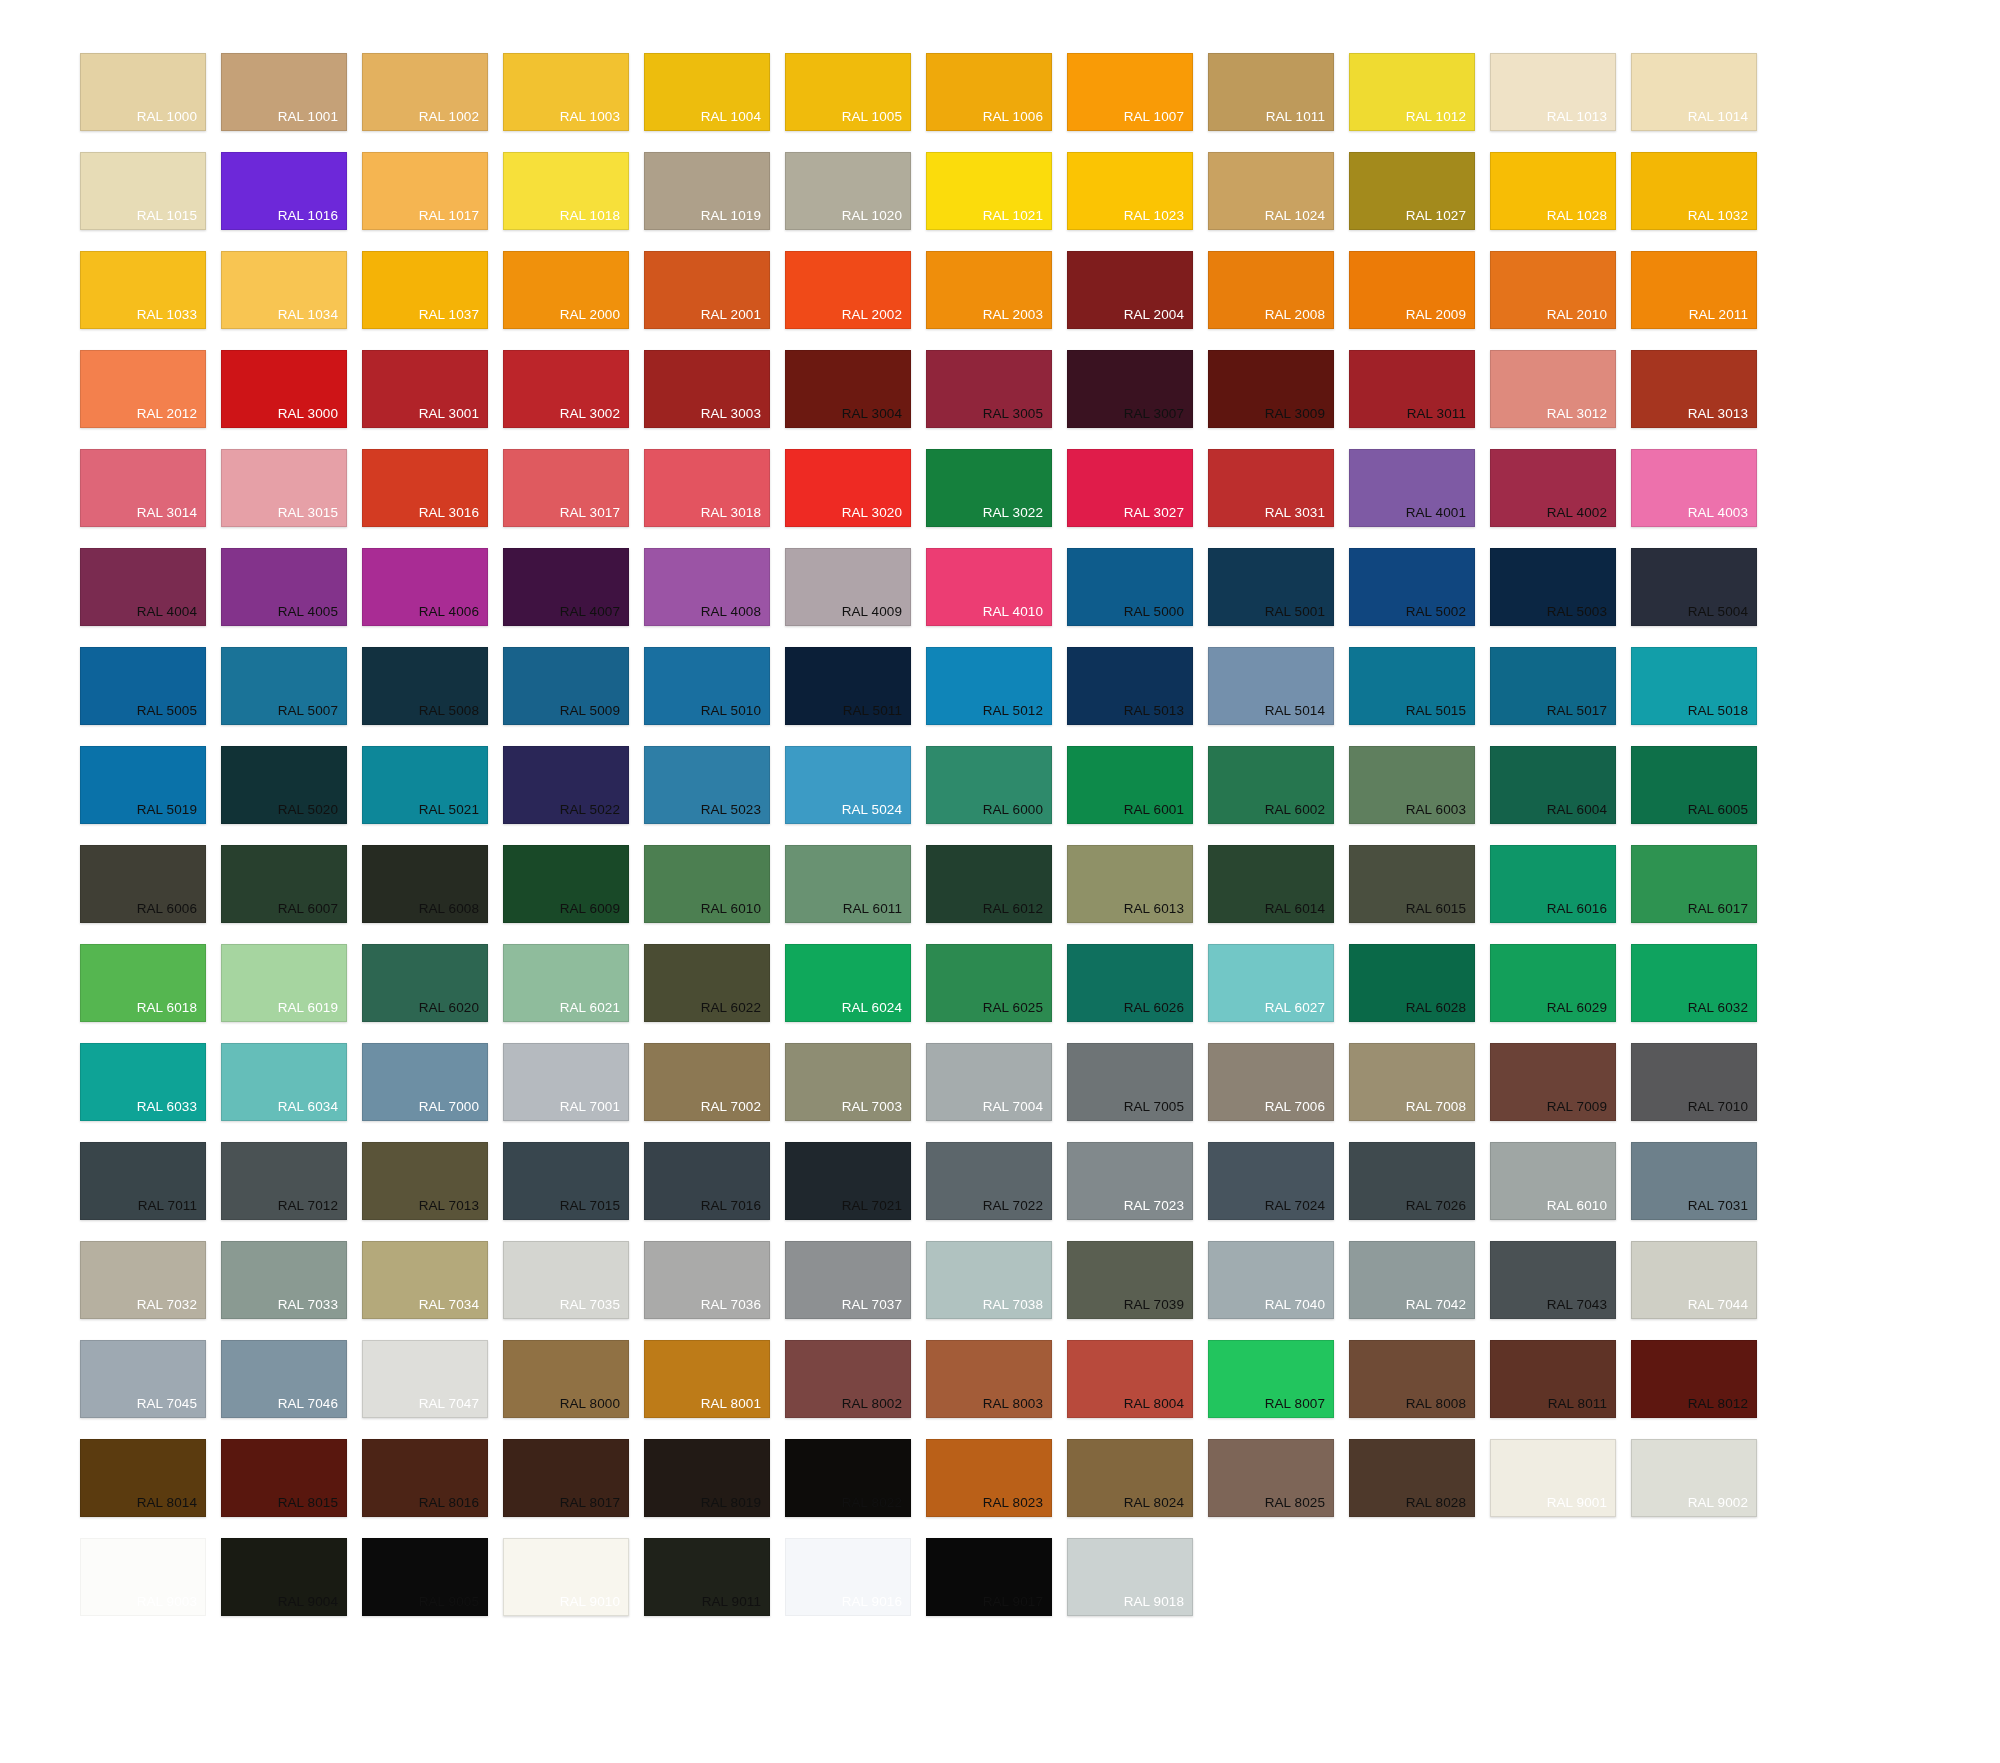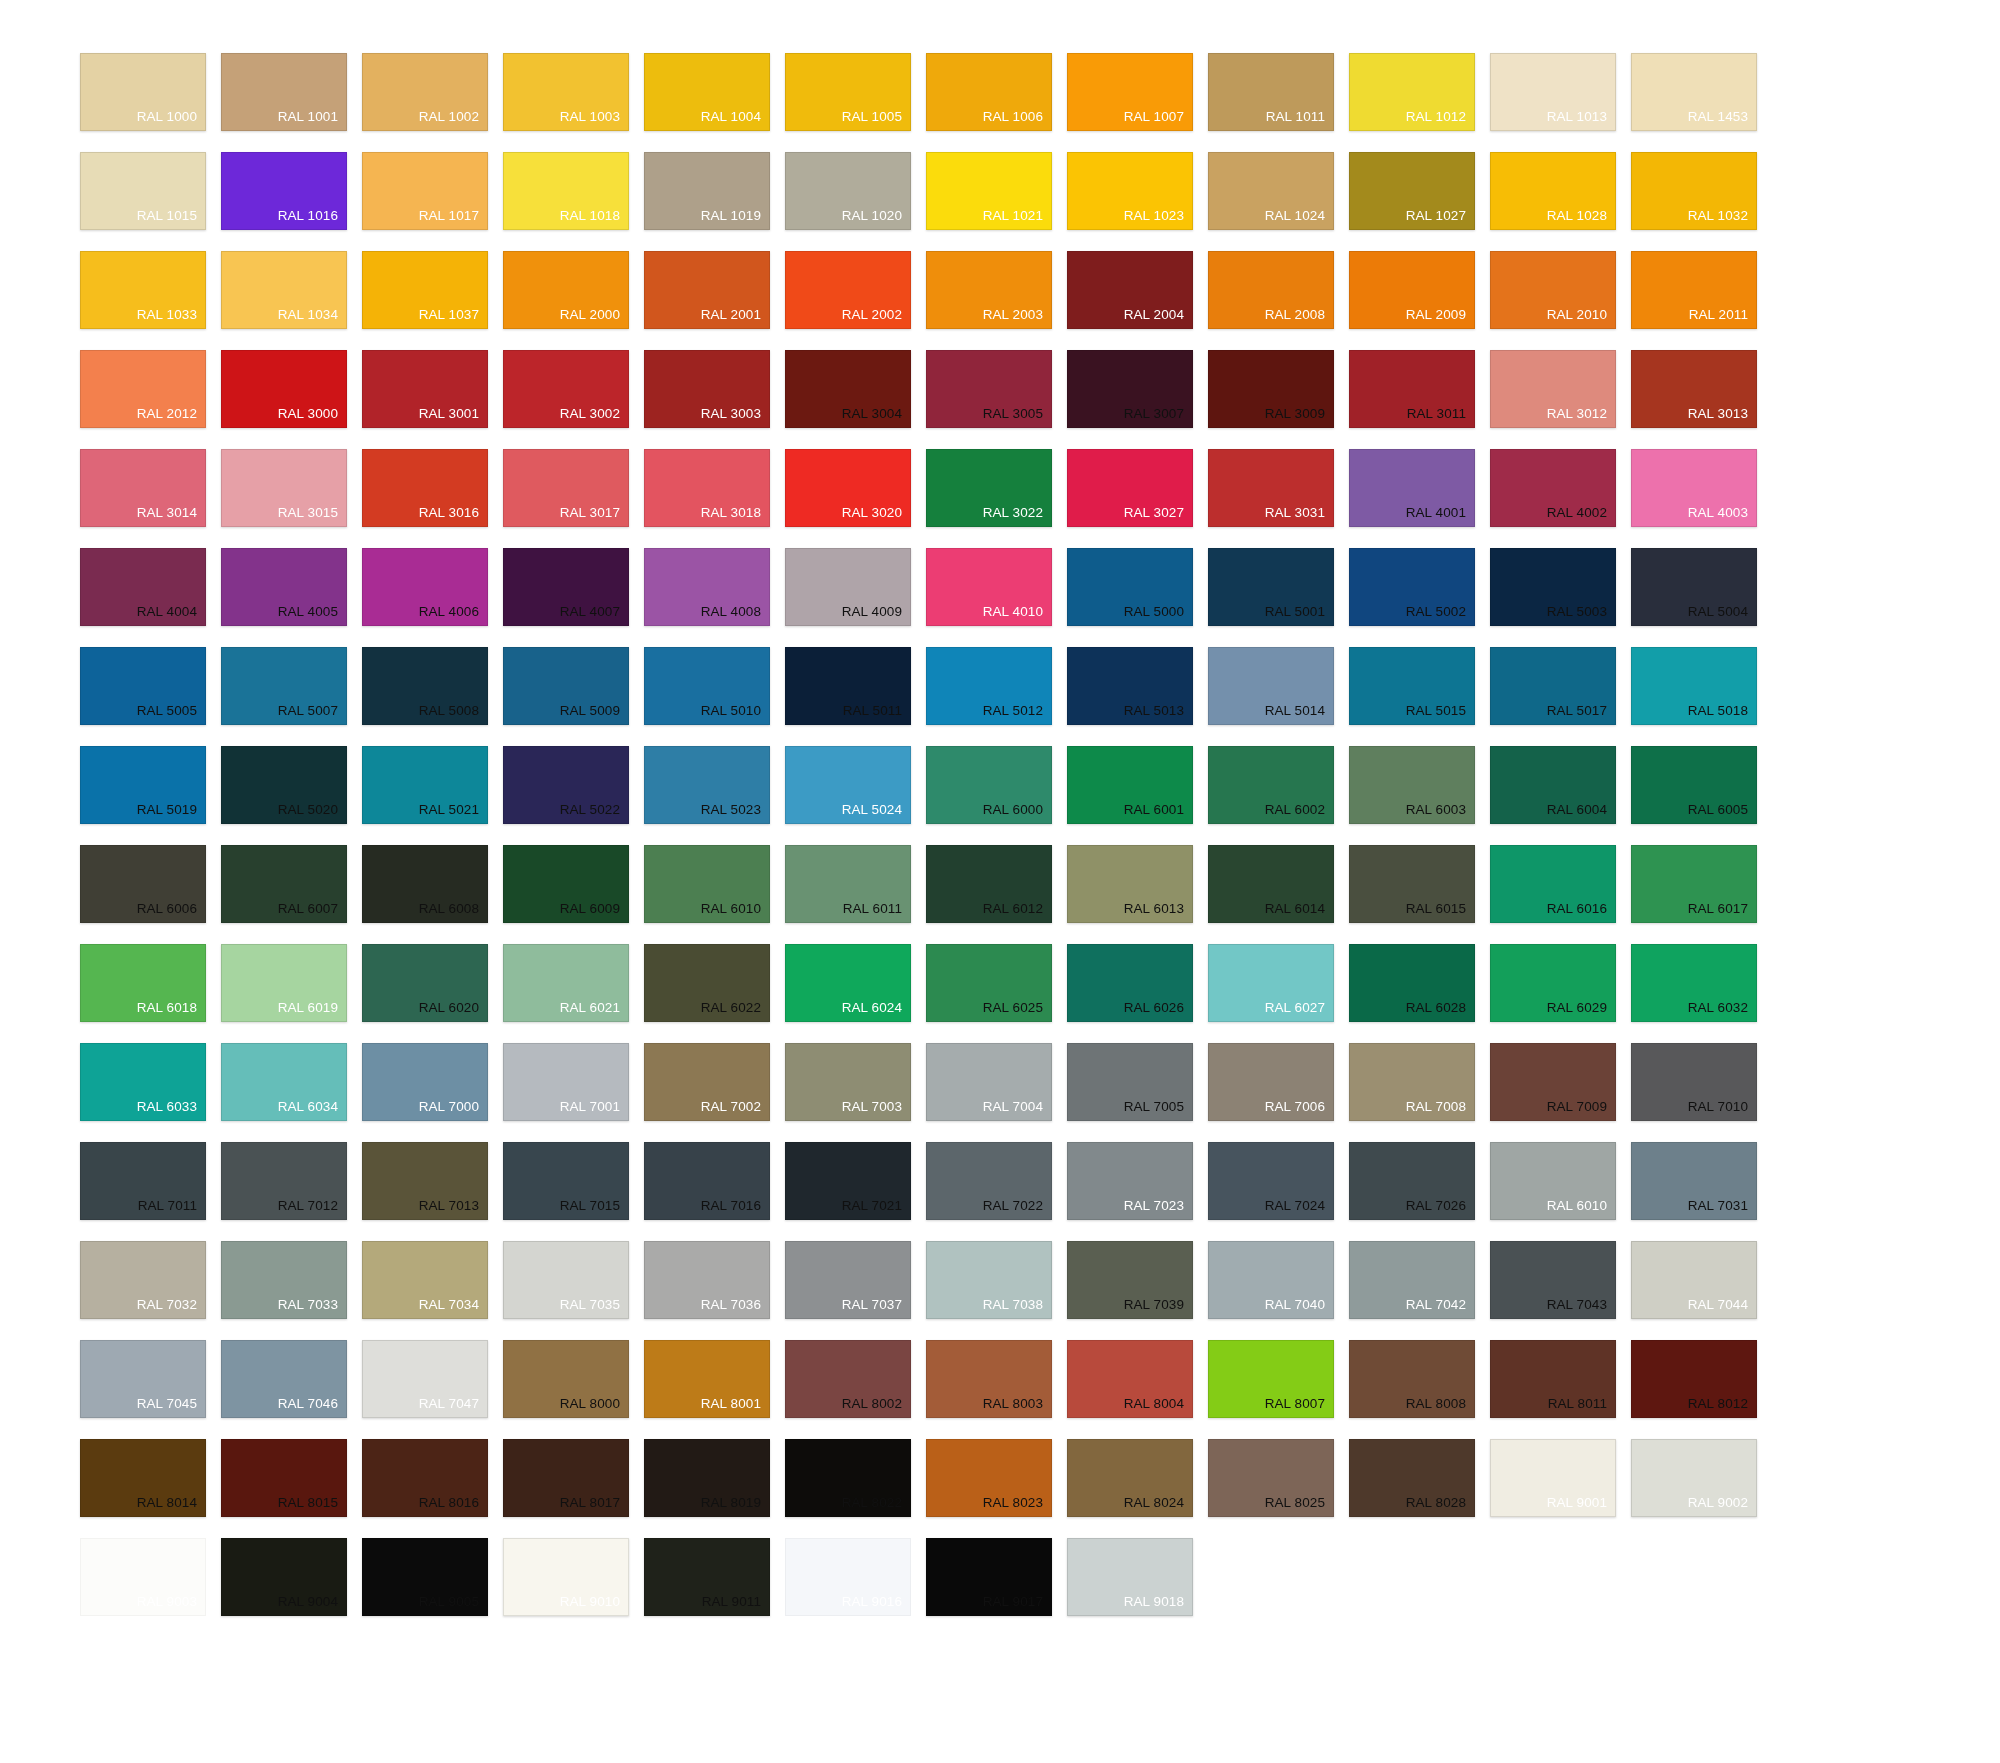--- a/index.html
+++ b/index.html
@@ -95,21 +95,21 @@
       <div class="swatch dark" style="background-color: rgb(190, 154, 91);">
         <span class="swatch-label">RAL 1011</span>
       </div>
       <div class="swatch dark" style="background-color: rgb(239, 219, 49);">
         <span class="swatch-label">RAL 1012</span>
       </div>
       <div class="swatch dark" style="background-color: rgb(239, 226, 198);">
         <span class="swatch-label">RAL 1013</span>
       </div>
       <div class="swatch dark" style="background-color: rgb(239, 223, 183);">
-        <span class="swatch-label">RAL 1453</span>
+        <span class="swatch-label">RAL 1014</span>
       </div>
       <div class="swatch dark" style="background-color: rgb(231, 220, 182);">
         <span class="swatch-label">RAL 1015</span>
       </div>
       <div class="swatch dark" style="background-color: #6d28d9;">
         <span class="swatch-label">RAL 1016</span>
       </div>
       <div class="swatch dark" style="background-color: rgb(245, 181, 81);">
         <span class="swatch-label">RAL 1017</span>
       </div>
@@ -553,21 +553,21 @@
       </div>
       <div class="swatch light" style="background-color: rgb(122, 69, 66);">
         <span class="swatch-label">RAL 8002</span>
       </div>
       <div class="swatch light" style="background-color: rgb(163, 92, 56);">
         <span class="swatch-label">RAL 8003</span>
       </div>
       <div class="swatch light" style="background-color: rgb(184, 74, 60);">
         <span class="swatch-label">RAL 8004</span>
       </div>
-      <div class="swatch light" style="background-color: #84cc16;">
+      <div class="swatch light" style="background-color: #22c55e;">
         <span class="swatch-label">RAL 8007</span>
       </div>
       <div class="swatch light" style="background-color: rgb(111, 75, 54);">
         <span class="swatch-label">RAL 8008</span>
       </div>
       <div class="swatch light" style="background-color: rgb(95, 51, 38); padding-left: 24px;">
         <span class="swatch-label">RAL 8011</span>
       </div>
       <div class="swatch light" style="background-color: rgb(94, 23, 16);">
         <span class="swatch-label">RAL 8012</span>

